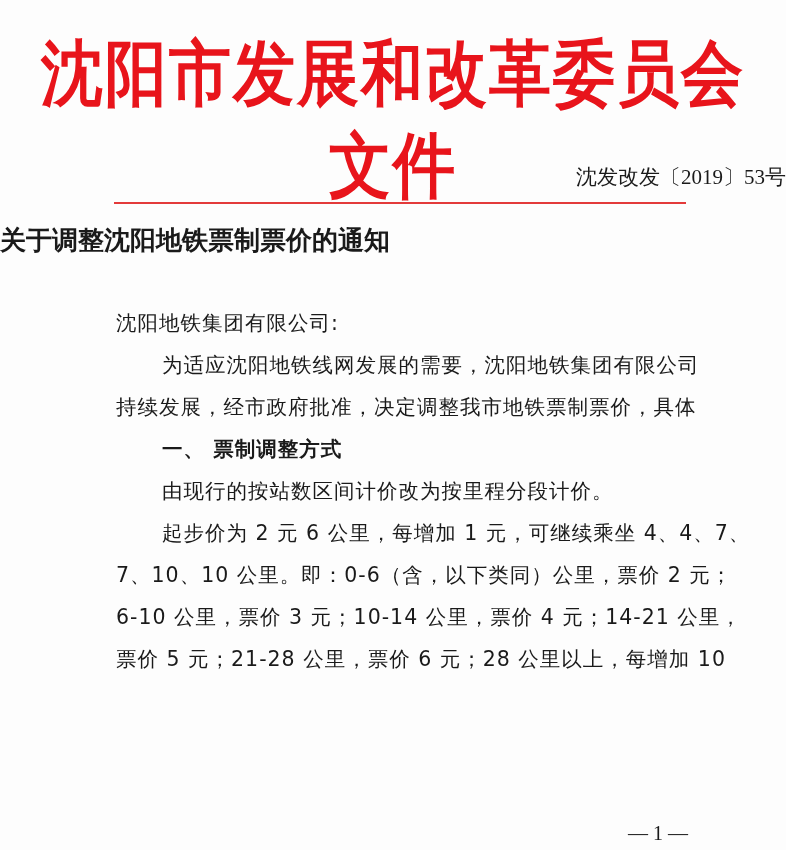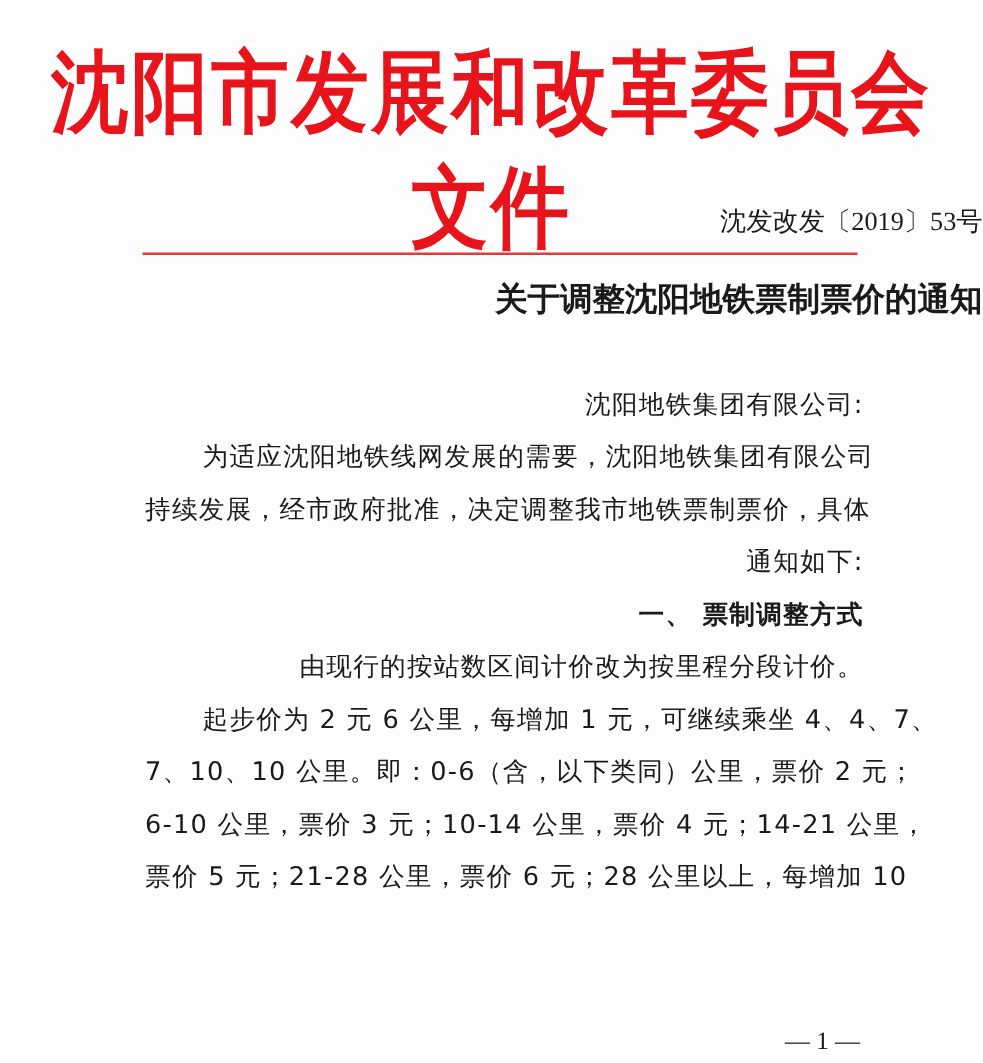--- a/index.html
+++ b/index.html
@@ -13,21 +13,21 @@
       font-size: 62px; letter-spacing: 2px; line-height: 80px; transform: scaleY(1.15);
     }
     .doc-number {
       position: absolute; left: 0; top: 162px; width: 786px; text-align: right;
       font-size: 21px; line-height: 30px; font-family: "Liberation Serif", serif;
     }
     .red-rule {
       position: absolute; left: 114px; top: 202px; width: 572px; height: 2px; background: #e33a3a;
     }
     .notice-title {
-      position: absolute; left: 0; top: 222px; width: 786px; text-align: right;
+      position: absolute; left: 0; top: 222px; width: 786px; text-align: left;
       font-size: 26px; font-weight: bold; line-height: 36px; font-family: "DejaVu Sans", sans-serif;
     }
     .body-text {
       position: absolute; left: 116px; width: 575px; font-size: 20.5px; line-height: 42px;
       font-family: "DejaVu Sans", sans-serif; letter-spacing: 1px;
     }
     .line { display: block; white-space: nowrap; }
     .indent { padding-left: 46px; }
     .heading { font-weight: bold; padding-left: 46px; }
     .page-number {
@@ -35,25 +35,24 @@
     }
   </style>
 </head>
 <body>
 
 <div class="header-title">沈阳市发展和改革委员会 文件</div>
 <div class="doc-number">沈发改发〔2019〕53号</div>
 <div class="red-rule"></div>
 <div class="notice-title">关于调整沈阳地铁票制票价的通知</div>
 
-<div class="body-text" style="top:302px;text-align:right;">
+<div class="body-text" style="top:302px;">
   <span class="line">沈阳地铁集团有限公司:</span>
   <span class="line indent">为适应沈阳地铁线网发展的需要，沈阳地铁集团有限公司</span>
   <span class="line">持续发展，经市政府批准，决定调整我市地铁票制票价，具体</span>
-  <span class="line">通知如下:</span>
   <span class="line heading">一、 票制调整方式</span>
   <span class="line indent">由现行的按站数区间计价改为按里程分段计价。</span>
   <span class="line indent">起步价为 2 元 6 公里，每增加 1 元，可继续乘坐 4、4、7、</span>
   <span class="line">7、10、10 公里。即：0-6（含，以下类同）公里，票价 2 元；</span>
   <span class="line">6-10 公里，票价 3 元；10-14 公里，票价 4 元；14-21 公里，</span>
   <span class="line">票价 5 元；21-28 公里，票价 6 元；28 公里以上，每增加 10</span>
 </div>
 
 <div class="page-number">— 1 —</div>
 

